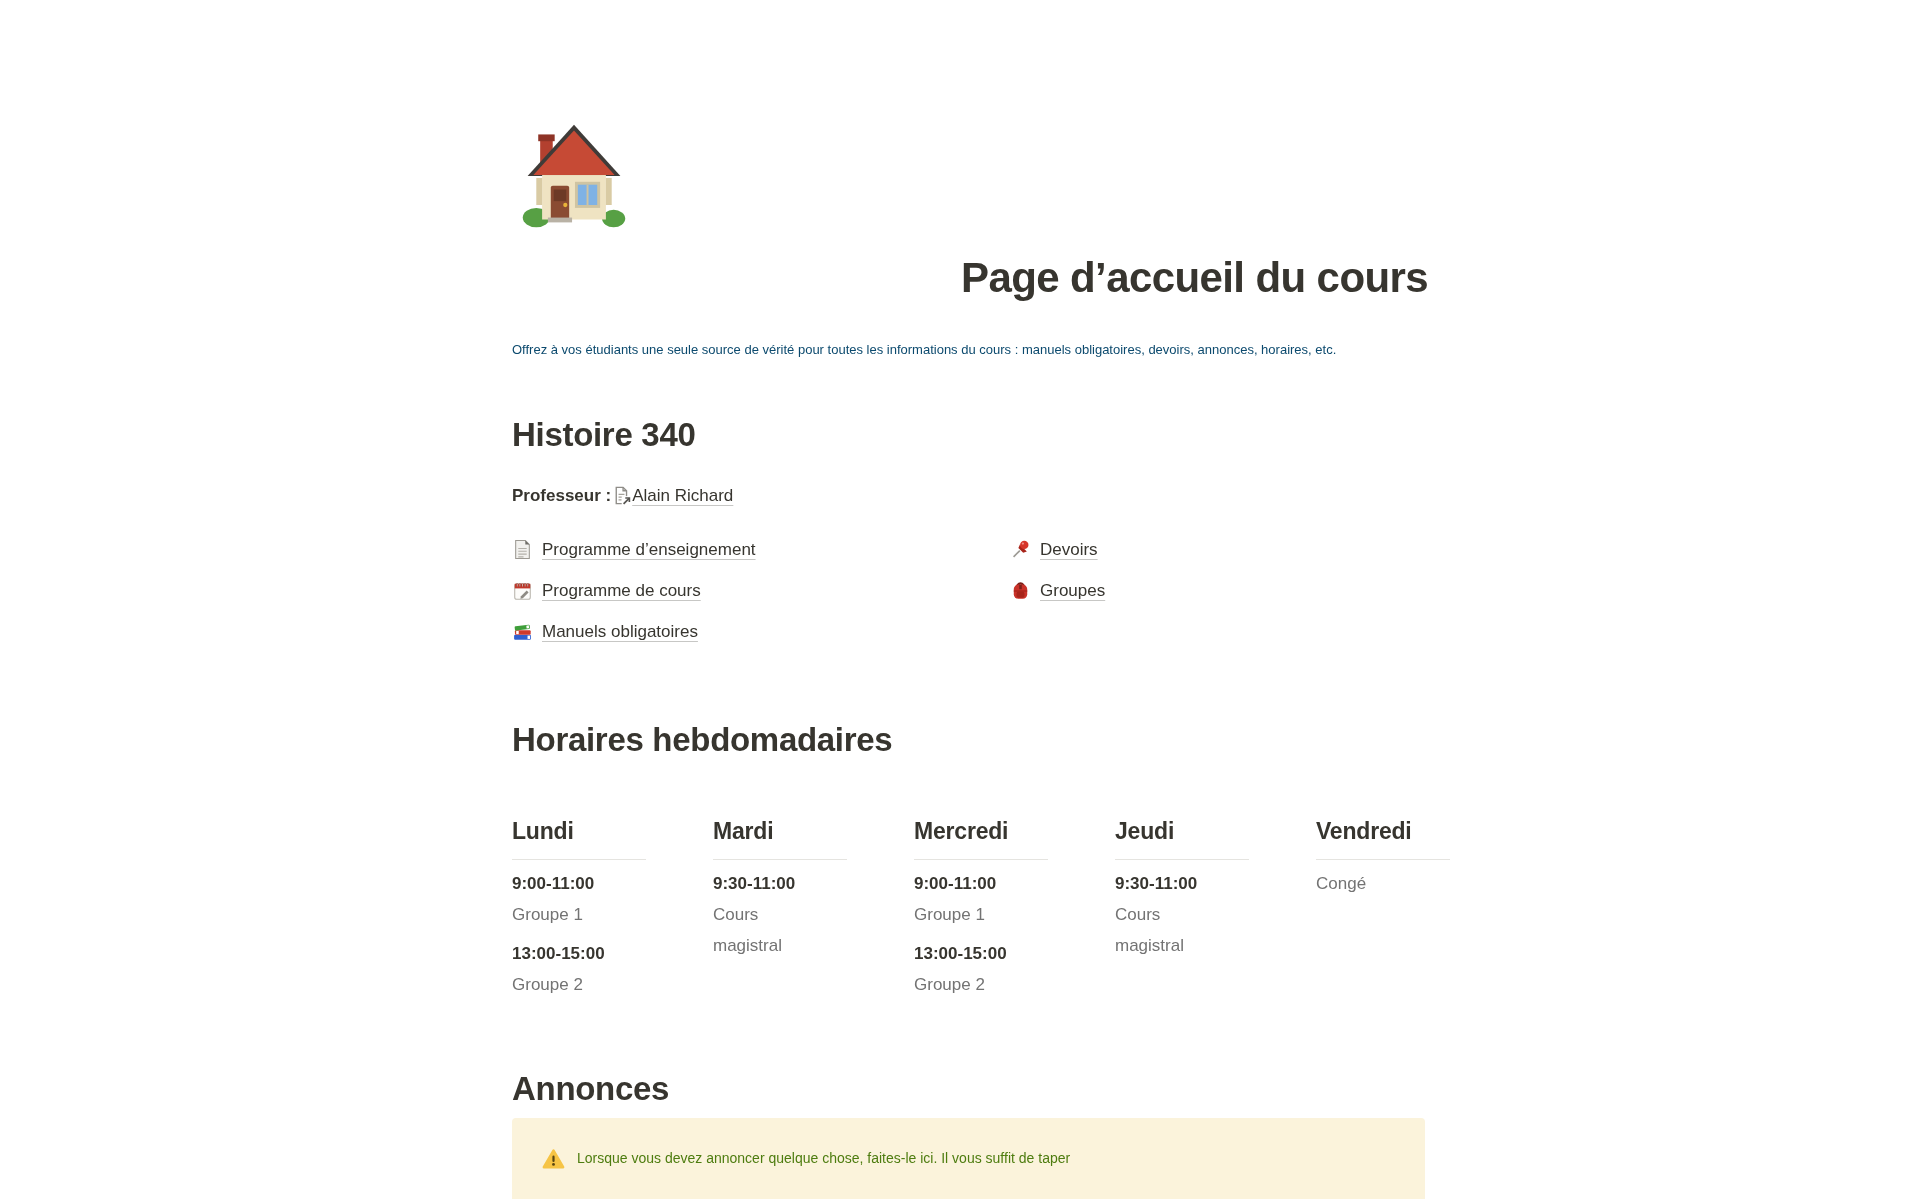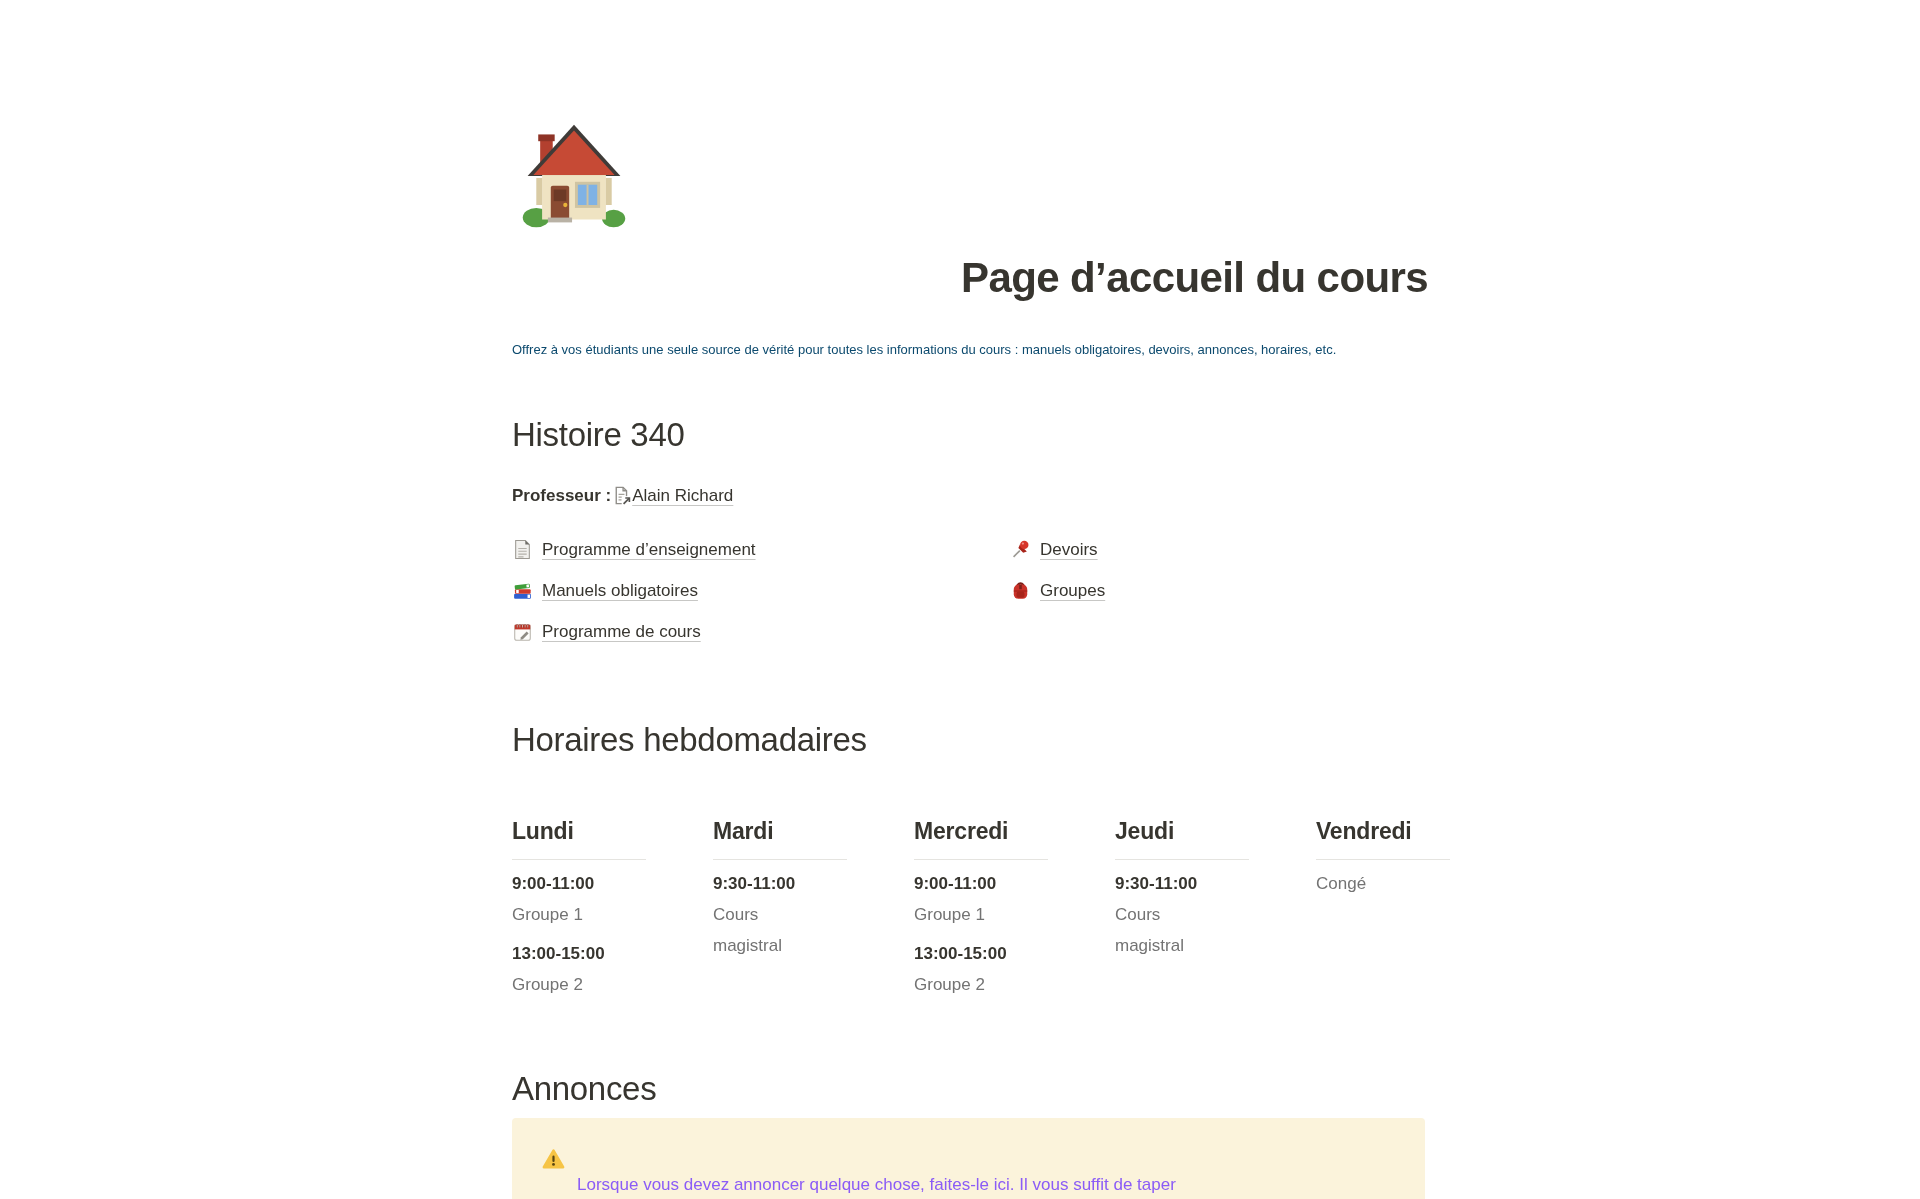--- a/index.html
+++ b/index.html
@@ -15,21 +15,21 @@
     margin-top: 18px; font-size: 42px; line-height: 52px;
     font-weight: 700; letter-spacing: -0.6px; color: #37352f; text-align: right;
   }
 
   p.page-desc {
     margin-top: 30px; max-width: 884px;
     font-size: 13px; line-height: 31px; color: #0c4a6e;
   }
 
   h2.section-h {
-    font-size: 33px; line-height: 40px; font-weight: 400;
+    font-size: 33px; line-height: 40px; font-weight: 700;
     letter-spacing: -0.3px; color: #37352f;
   }
   #course-heading   { margin-top: 50px; }
   #schedule-heading { margin-top: 68px; }
   #annonces-heading { margin-top: 69px; }
 
   .prof-line { margin-top: 28px; font-size: 17px; line-height: 25px; display: flex; align-items: center; }
   .prof-line b { font-weight: 700; }
   .icon20 { display: inline-flex; width: 21px; height: 21px; flex: 0 0 auto; }
   .icon20 svg { width: 100%; height: 100%; }
@@ -62,21 +62,21 @@
 
   .callout {
     margin-top: 0px; position: relative; top: 9px;
     width: 913px; min-height: 120px;
     background: #fbf3db; border-radius: 4px;
     padding: 27px 40px 16px 30px;
     display: flex; align-items: flex-start; gap: 12px;
   }
   .callout .icon22 { width: 23px; height: 22px; flex: 0 0 auto; margin-top: 3px; }
   .callout .icon22 svg { width: 100%; height: 100%; }
-  .callout-text { font-size: 17px; line-height: 27px; color: #8b5cf6; margin-top: 26px; }
+  .callout-text { font-size: 14px; line-height: 27px; color: #4d7c0f; }
 </style>
 </head>
 <body>
 
 <div class="page">
 
   <div class="page-emoji">
     <svg viewBox="0 0 120 120">
       <ellipse cx="21" cy="103" rx="14" ry="10" fill="#57a044"></ellipse>
       <ellipse cx="101" cy="104" rx="12" ry="9" fill="#57a044"></ellipse>
@@ -126,43 +126,43 @@
     <path d="M3.5 1.5h9.2l3.8 3.8v13.2H3.5z" fill="#f2f1ee" stroke="#9c9992" stroke-width="1"></path>
     <path d="M12.7 1.5l3.8 3.8h-3.8z" fill="#6f6d68"></path>
     <path d="M6 9h8M6 11.7h8M6 14.4h8M6 17h5" stroke="#b4b1aa" stroke-width="1"></path>
   </svg>
           </span>
           <a class="nlink">Programme d’enseignement</a>
         </div>
         <div class="link-row">
           <span class="icon20">
             <svg viewBox="0 0 20 20">
+    <rect x="2.6" y="3.6" width="14.8" height="14.8" rx="2" fill="#fdfcfa" stroke="#b9b5ad" stroke-width="1"></rect>
+    <rect x="2.6" y="3.6" width="14.8" height="4.4" fill="#c2382b"></rect>
+    <path d="M5 6.2v-3M7.5 6.2v-3M10 6.2v-3M12.5 6.2v-3M15 6.2v-3" stroke="#8e2217" stroke-width="1.4"></path>
+    <path d="M5 6.2v-3M7.5 6.2v-3M10 6.2v-3M12.5 6.2v-3M15 6.2v-3" stroke="#e4e2dd" stroke-width="0.7"></path>
+    <path d="M8.5 15.5l5.5-5.5 1.8 1.8-5.5 5.5-2.3.5z" fill="#8f8b84"></path>
+  </svg>
+          </span>
+          <a class="nlink">Programme de cours</a>
+        </div>
+        <div class="link-row">
+          <span class="icon20">
+            <svg viewBox="0 0 20 20">
     <rect x="2" y="13.2" width="16" height="4.6" rx="1" fill="#2f5fd0"></rect>
     <rect x="14.8" y="13.9" width="2.4" height="3.2" fill="#ffffff"></rect>
     <rect x="2.8" y="8.8" width="15" height="4.4" rx="1" fill="#cf3a2c"></rect>
     <rect x="4" y="9.5" width="2.4" height="3" fill="#ffffff"></rect>
     <g transform="rotate(-7 10 6.2)">
       <rect x="2.6" y="4.2" width="14.4" height="4.2" rx="1" fill="#3f9e3a"></rect>
       <rect x="13.8" y="4.9" width="2.4" height="2.8" fill="#ffffff"></rect>
     </g>
   </svg>
           </span>
           <a class="nlink">Manuels obligatoires</a>
-        </div>
-        <div class="link-row">
-          <span class="icon20">
-            <svg viewBox="0 0 20 20">
-    <rect x="2.6" y="3.6" width="14.8" height="14.8" rx="2" fill="#fdfcfa" stroke="#b9b5ad" stroke-width="1"></rect>
-    <rect x="2.6" y="3.6" width="14.8" height="4.4" fill="#c2382b"></rect>
-    <path d="M5 6.2v-3M7.5 6.2v-3M10 6.2v-3M12.5 6.2v-3M15 6.2v-3" stroke="#8e2217" stroke-width="1.4"></path>
-    <path d="M5 6.2v-3M7.5 6.2v-3M10 6.2v-3M12.5 6.2v-3M15 6.2v-3" stroke="#e4e2dd" stroke-width="0.7"></path>
-    <path d="M8.5 15.5l5.5-5.5 1.8 1.8-5.5 5.5-2.3.5z" fill="#8f8b84"></path>
-  </svg>
-          </span>
-          <a class="nlink">Programme de cours</a>
         </div>
       </div>
     <div class="col-right" id="links-right">
         <div class="link-row">
           <span class="icon20">
             <svg viewBox="0 0 20 20">
     <line x1="3.4" y1="17" x2="9.4" y2="11" stroke="#9d9a94" stroke-width="1.6"></line>
     <path d="M8 8.6l4.6 4.6 3.4-1.4-6.6-6.6z" fill="#a8241a"></path>
     <circle cx="13.6" cy="5.6" r="4" fill="#d6352a"></circle>
     <circle cx="12.3" cy="4.4" r="1.1" fill="#ef8f86"></circle>

